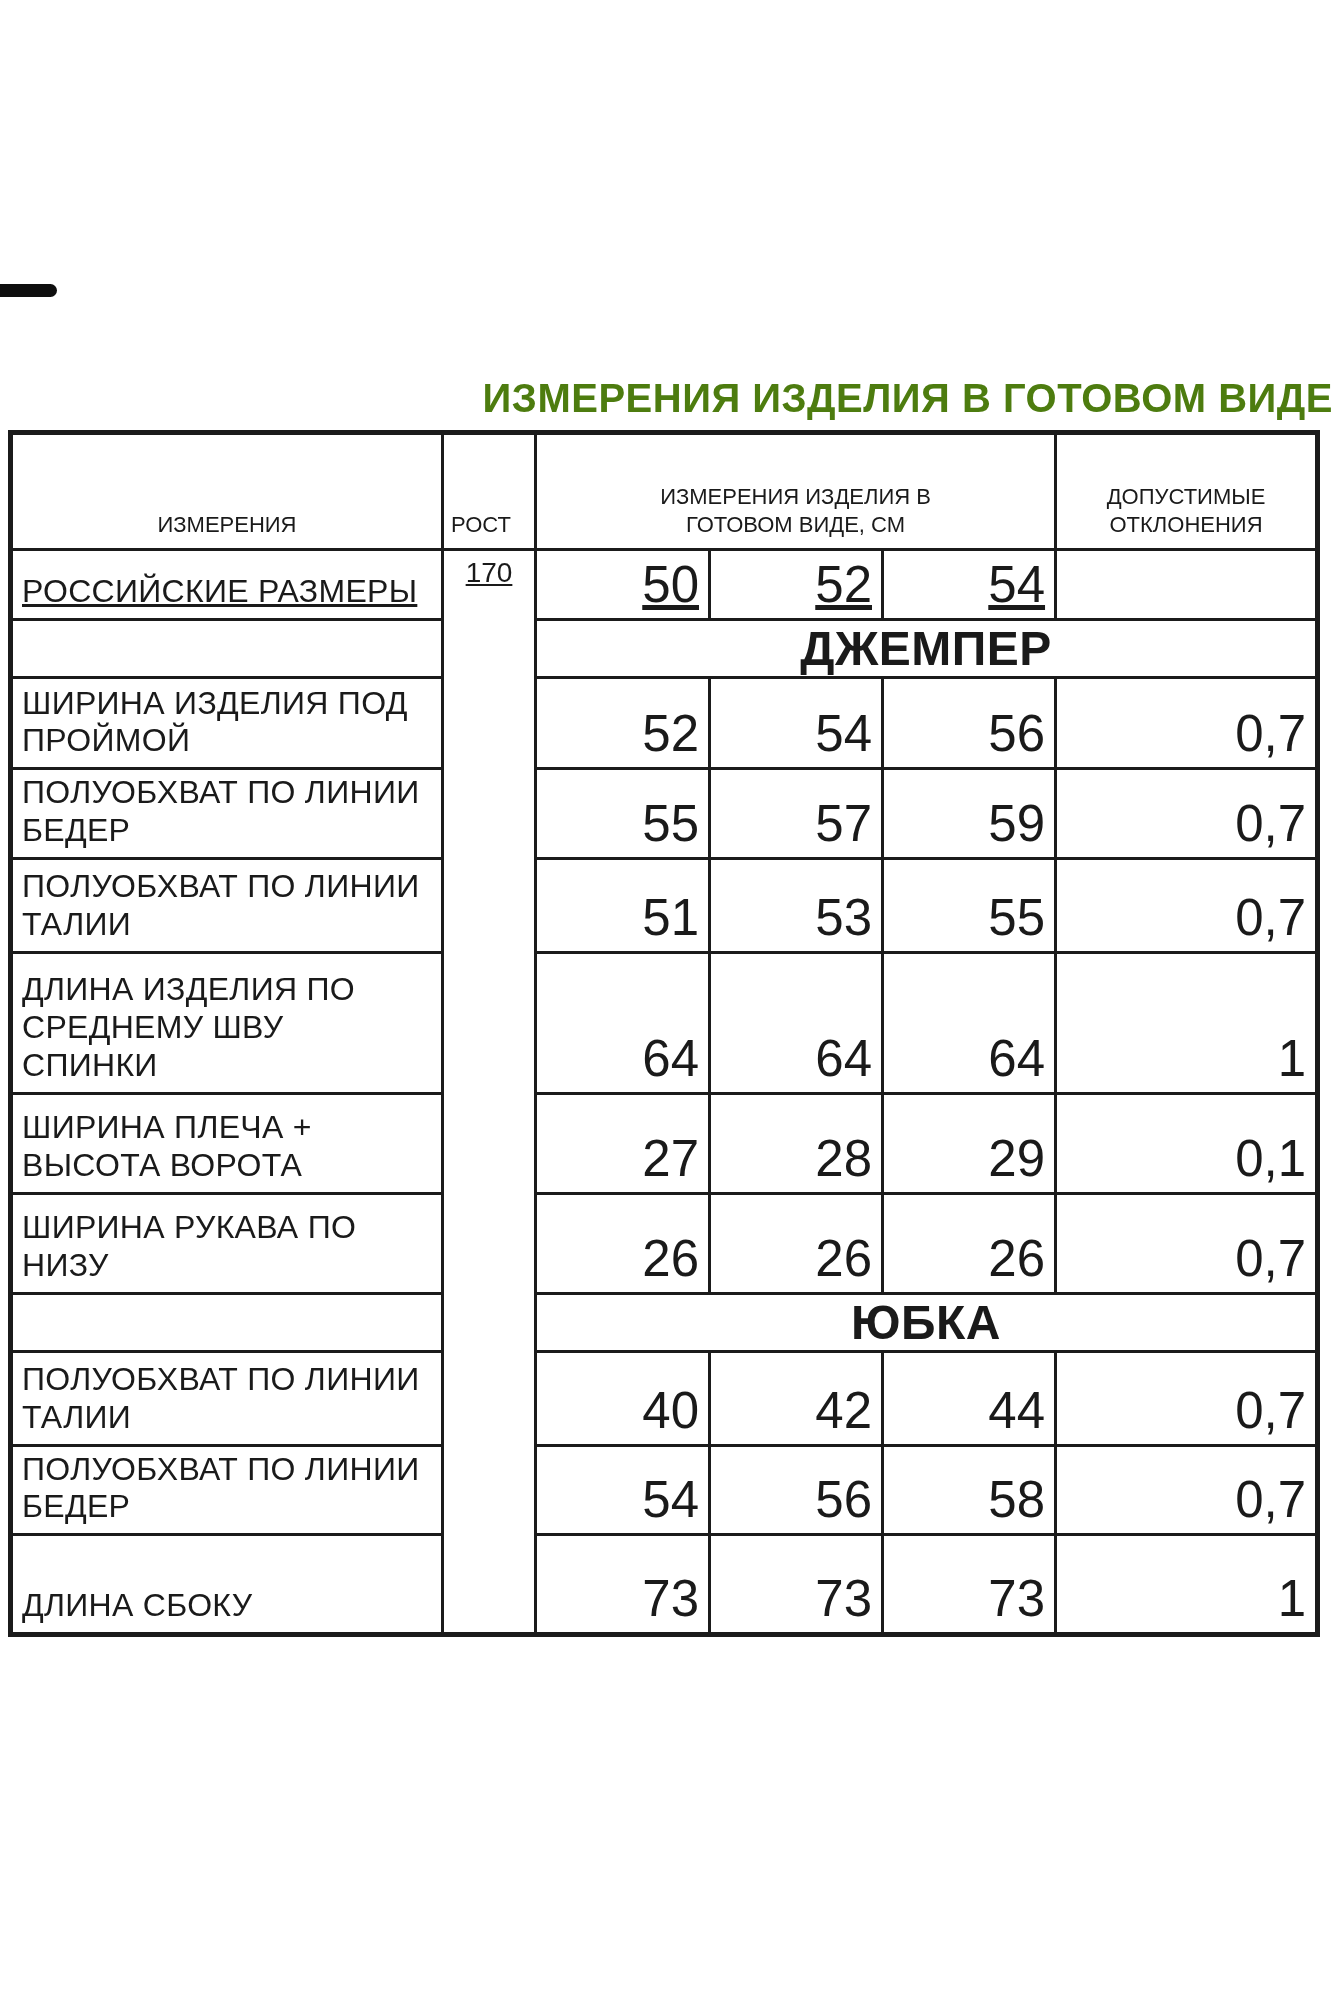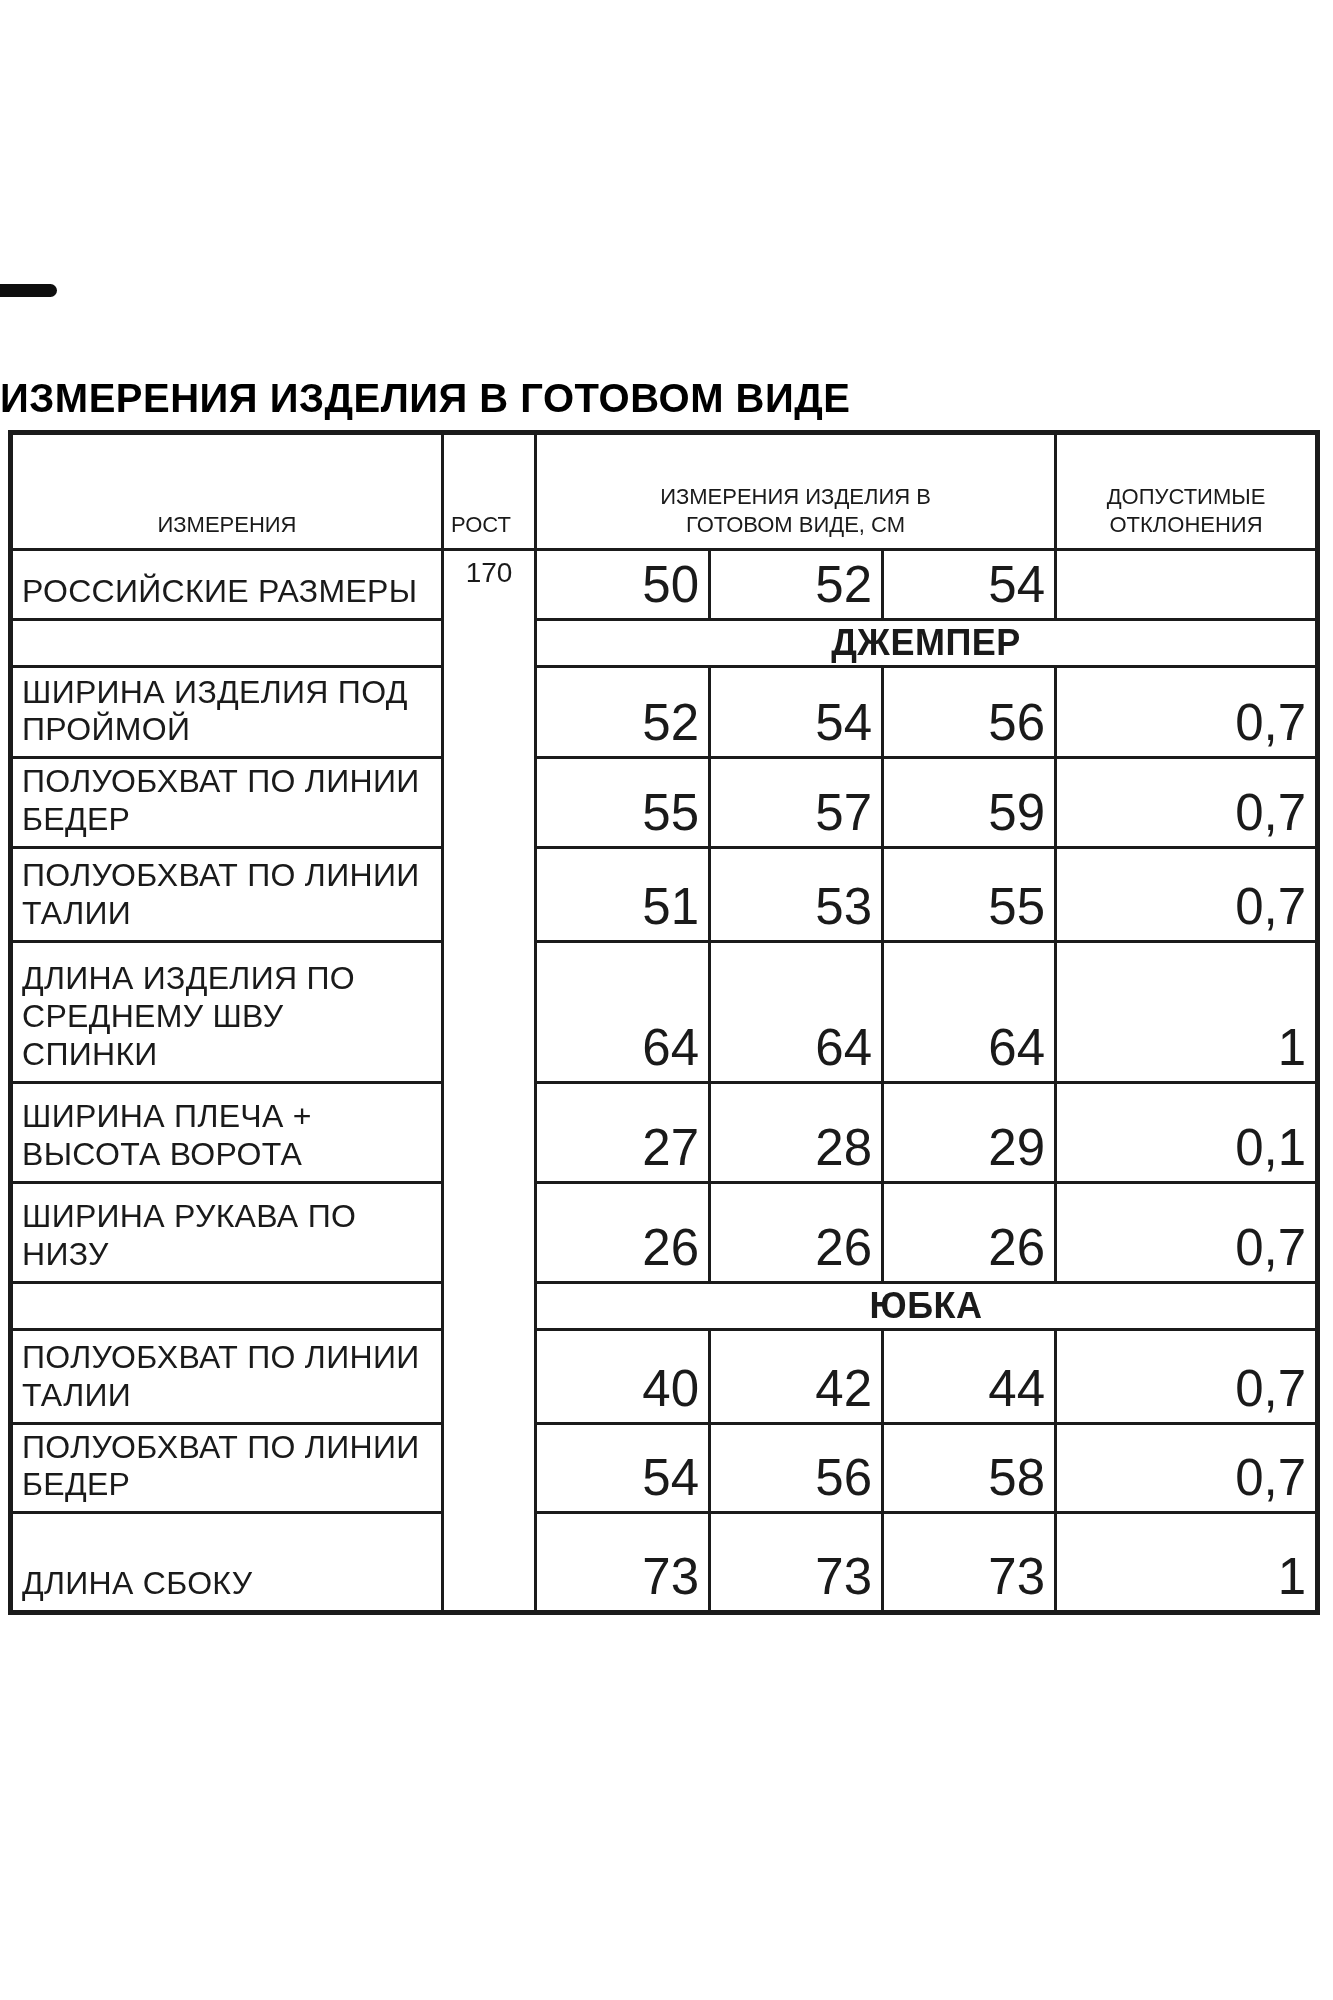--- a/index.html
+++ b/index.html
@@ -10,42 +10,42 @@
     font-family:"Liberation Sans",sans-serif;
     color:#1a1a1a;
     overflow:hidden;
   }
   .scan-artifact{
     position:absolute;left:0;top:284px;width:57px;height:13px;
     background:#0e0e0e;border-radius:0 7px 7px 0;
   }
   .doc-title{
     position:absolute;top:376px;left:0;width:100%;
-    text-align:left;
+    text-align:right;
     font-size:40px;font-weight:bold;
     letter-spacing:0.5px;
-    color:#000000;
+    color:#4d7c0f;
     white-space:nowrap;
   }
   table.meas{
     position:absolute;left:8px;top:430px;
     width:1307px;
     border-collapse:collapse;
     table-layout:fixed;
     background:#ffffff;
     border:5px solid #1b1b1b;
   }
   table.meas td{
     border:3px solid #1b1b1b;
     overflow:hidden;
     box-sizing:border-box;
   }
   
   tr.h-head{height:117px;}
-  tr.h-sizes{height:70px;}
+  tr.h-sizes{height:70px;text-decoration:underline;}
   tr.h-sect{height:47px;}
   tr.h-r2{height:91px;}
   tr.h-r3{height:88px;}
   tr.h-r4{height:94px;}
   tr.h-r5{height:141px;}
   tr.h-r6{height:100px;}
   tr.h-r7{height:100px;}
   tr.h-r9{height:94px;}
   tr.h-r10{height:87px;}
   tr.h-r11{height:100px;}
@@ -69,21 +69,21 @@
     text-align:right;vertical-align:bottom;
     padding:0 9px 4px 0;
     font-variant-numeric:tabular-nums;
   }
   td.rost{
     font-size:28px;
     text-align:center;vertical-align:top;
     padding:6px 0 0 0;
   }
   td.section{
-    font-size:36px;font-weight:bold;
+    font-size:48px;font-weight:bold;
     text-align:center;vertical-align:middle;
     padding:0;
     letter-spacing:0.5px;
   }
   td.empty{padding:0;}
 </style>
 </head>
 <body>
 
 <div class="page">

